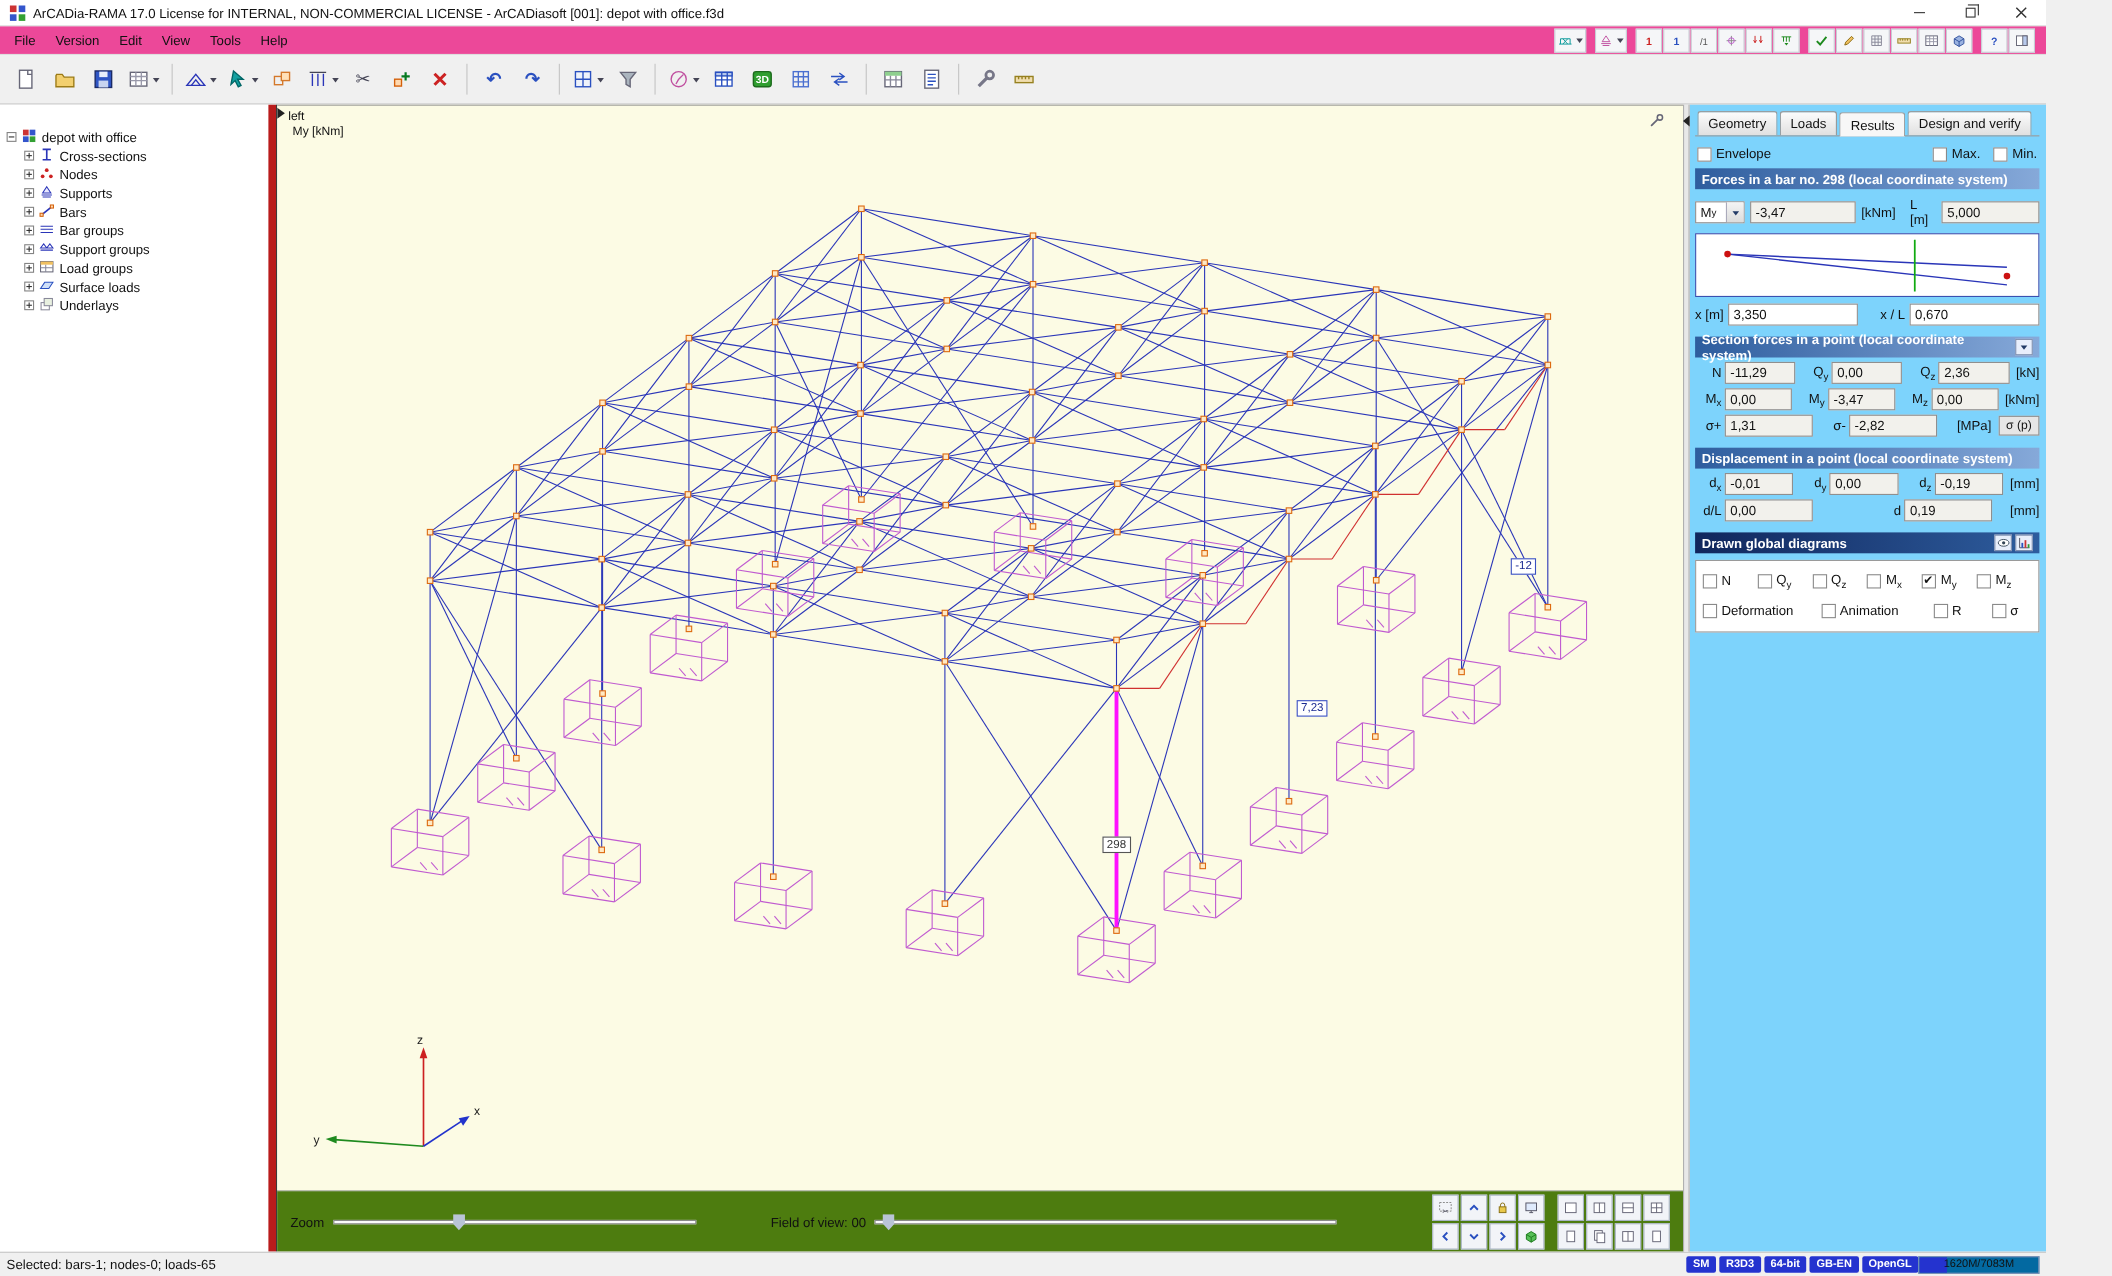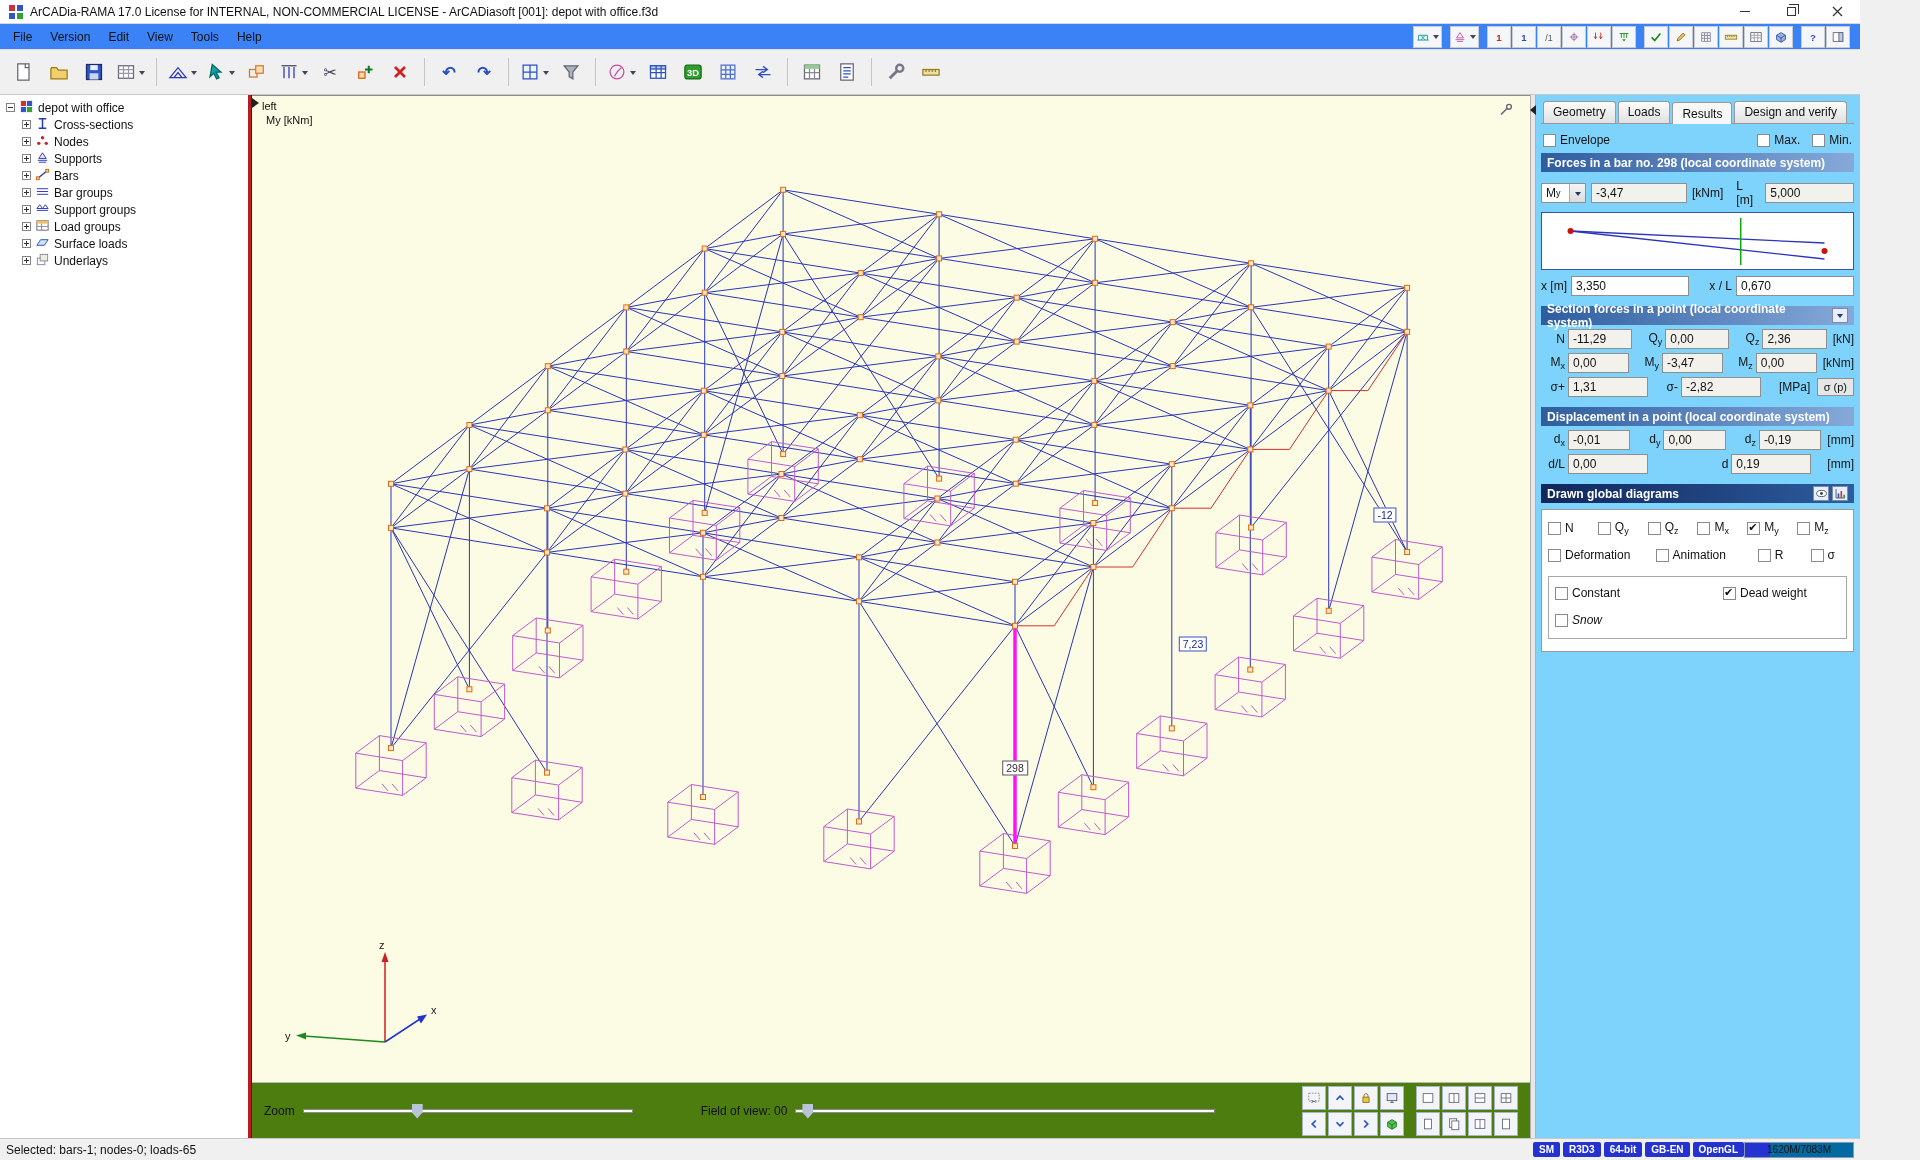--- a/index.html
+++ b/index.html
@@ -11,35 +11,35 @@
 .titlebar{height:24px;background:#fff;display:flex;align-items:center;border-bottom:1px solid #d8d8d8;flex:none}
 .app-icon{margin:0 6px 0 8px;display:flex}
 .title-text{font-size:12px;color:#111;white-space:nowrap}
 .win-controls{margin-left:auto;display:flex;height:100%}
 .wbtn{width:46px;display:flex;align-items:center;justify-content:center}
 .ico-min{width:10px;height:1px;background:#333}
 .ico-max{width:9px;height:9px;border:1px solid #333;background:#fff;position:relative}
 .ico-max::before{content:"";position:absolute;left:1px;top:-4px;width:9px;height:9px;border:1px solid #333;border-left:none;border-bottom:none}
 
 
-.menubar{height:26px;background:#3b82f6;display:flex;align-items:center;border-bottom:1px solid #dedede;padding-left:4px;flex:none}
+.menubar{height:26px;background:#ec4899;display:flex;align-items:center;border-bottom:1px solid #dedede;padding-left:4px;flex:none}
 .menu-item{padding:4px 9px;font-size:12px}
 .tr-wrap{margin-left:auto;display:flex;align-items:center;gap:8px;margin-right:10px}
 .tr-group{display:flex;gap:1px}
 .tr-btn{height:22px;min-width:24px;display:flex;align-items:center;justify-content:center;border:1px solid #c6ccd4;background:#f5f6f8;padding:0 2px}
 .tri-dd{width:0;height:0;border:3px solid transparent;border-top:4px solid #445;margin-left:3px;margin-top:4px}
 
 
 .toolbar{height:45px;background:#f0f0f0;border-bottom:1px solid #c9c9c9;display:flex;align-items:center;padding-left:8px;gap:3px;flex:none}
 .tb-btn{height:32px;min-width:32px;display:flex;align-items:center;justify-content:center;border-radius:3px;padding:0 3px}
 .tb-sep{width:1px;height:28px;background:#c4c4c4;margin:0 5px}
 
 
 .main{flex:1;display:flex;overflow:hidden}
-.tree{width:251px;background:#fff;border-right:3px solid #b91c1c;padding-top:4px;font-size:12px;flex:none}
+.tree{width:251px;background:#fff;border-right:7px solid #b91c1c;padding-top:21px;font-size:12px;flex:none}
 .tree-row{display:flex;align-items:center;height:17px;padding-left:6px;gap:4px;white-space:nowrap}
 .tree-row.child{padding-left:22px}
 .expander{width:9px;height:9px;border:1px solid #848484;background:#fff;position:relative;flex:none}
 .expander::before{content:"";position:absolute;left:1px;top:3px;width:5px;height:1px;background:#333}
 .expander.plus::after{content:"";position:absolute;left:3px;top:1px;width:1px;height:5px;background:#333}
 
 .canvas-col{width:1279px;display:flex;flex-direction:column;border-left:1px solid #2a2a2a;flex:none}
 .canvas{height:987px;position:relative;background:#fcfbe4;border-top:1px solid #8a8a8a;overflow:hidden}
 .canvas svg.model{position:absolute;left:0;top:0}
 .view-label{position:absolute;left:10px;top:4px;font-size:11px}
@@ -1405,38 +1405,20 @@
             </label>
             <label class="cb-item" style="width: 58px;">
               <span class="cb"></span>
               <span class="cb-lb">R</span>
             </label>
             <label class="cb-item" style="width: 40px;">
               <span class="cb"></span>
               <span class="cb-lb">σ</span>
             </label>
           </div>
-        <div class="cases">
-          <div class="cases-top" id="cases-top">
-              <label class="cb-item">
-                <span class="cb"></span>
-                <span class="cb-lb">Constant</span>
-              </label>
-              <label class="cb-item">
-                <span class="cb on"></span>
-                <span class="cb-lb">Dead weight</span>
-              </label>
-            </div>
-          <div class="snow-line" id="snow-line">
-              <label class="cb-item it">
-                <span class="cb"></span>
-                <span class="cb-lb">Snow</span>
-              </label>
-            </div>
-        </div>
       </div>
     </div>
   </div>
 
   <div class="statusbar">
     <span>Selected: bars-1; nodes-0; loads-65</span>
     <div class="badges" id="badges">
         <span class="badge">SM</span>
         <span class="badge">R3D3</span>
         <span class="badge">64-bit</span>

